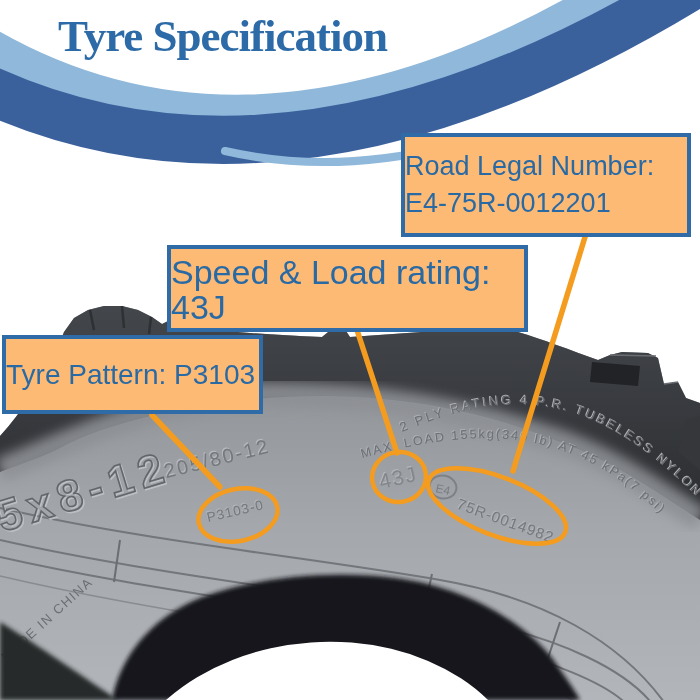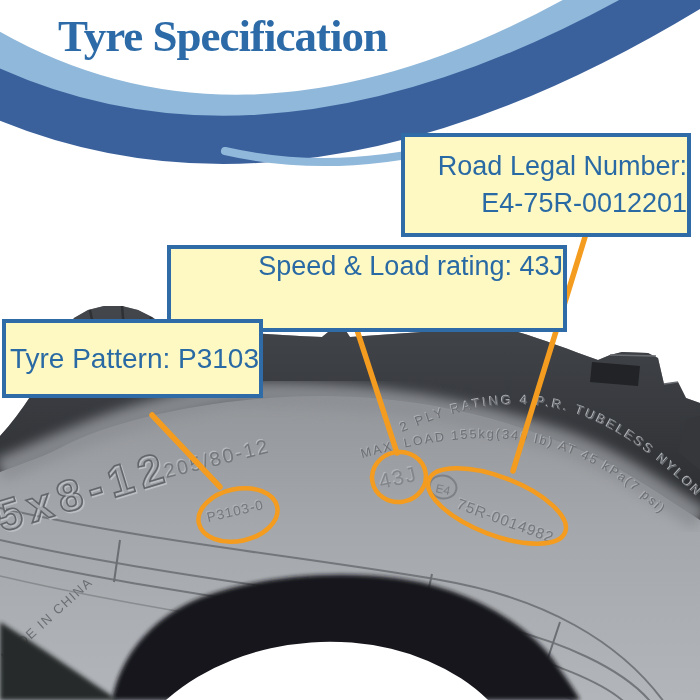--- a/index.html
+++ b/index.html
@@ -2,26 +2,26 @@
 <html><head>
 <meta charset="utf-8">
 <style>
   html,body{margin:0;padding:0;background:#fff;}
   .stage{position:relative;width:700px;height:700px;overflow:hidden;background:#fff;
          font-family:"Liberation Sans",sans-serif;}
   .stage svg{position:absolute;left:0;top:0;}
   svg text{font-family:"Liberation Sans",sans-serif;}
   .page-title{position:absolute;left:58px;top:10px;width:400px;
       font-size:45px;font-weight:700;letter-spacing:-1px;color:#2c6ba7;font-family:Liberation Serif, serif;}
-  .callout{position:absolute;background:#fef9c3;border:4px solid #2f6ca7;
-      color:#2a6aa4;text-align:right;box-sizing:border-box;}
+  .callout{position:absolute;background:#fdba74;border:4px solid #2f6ca7;
+      color:#2a6aa4;text-align:left;box-sizing:border-box;}
   .callout .ln{display:block;}
   #box-road{left:401px;top:133px;width:290px;height:104px;font-size:27px;line-height:37px;padding-top:11px;}
-  #box-speed{left:167px;top:245px;width:400px;height:87px;font-size:27px;line-height:35px;}
-  #box-pattern{left:2px;top:319px;width:261px;height:79px;font-size:28px;line-height:71px;}
+  #box-speed{left:167px;top:245px;width:361px;height:87px;font-size:34px;line-height:35px;padding-top:6px;}
+  #box-pattern{left:2px;top:335px;width:261px;height:79px;font-size:28px;line-height:71px;}
 </style>
 </head>
 <body>
 
 <div class="stage">
 
   <svg width="700" height="700" viewBox="0 0 700 700">
     <defs>
       <linearGradient id="gSide" x1="0" y1="290" x2="0" y2="700" gradientUnits="userSpaceOnUse">
         <stop offset="0" stop-color="#7e8185"></stop>

